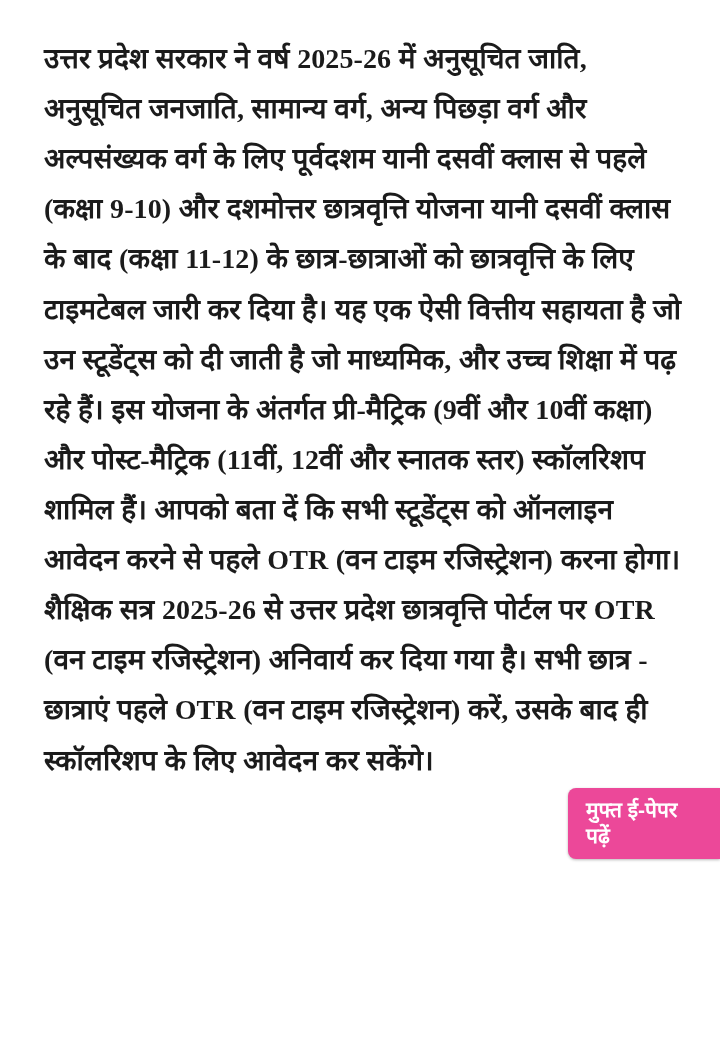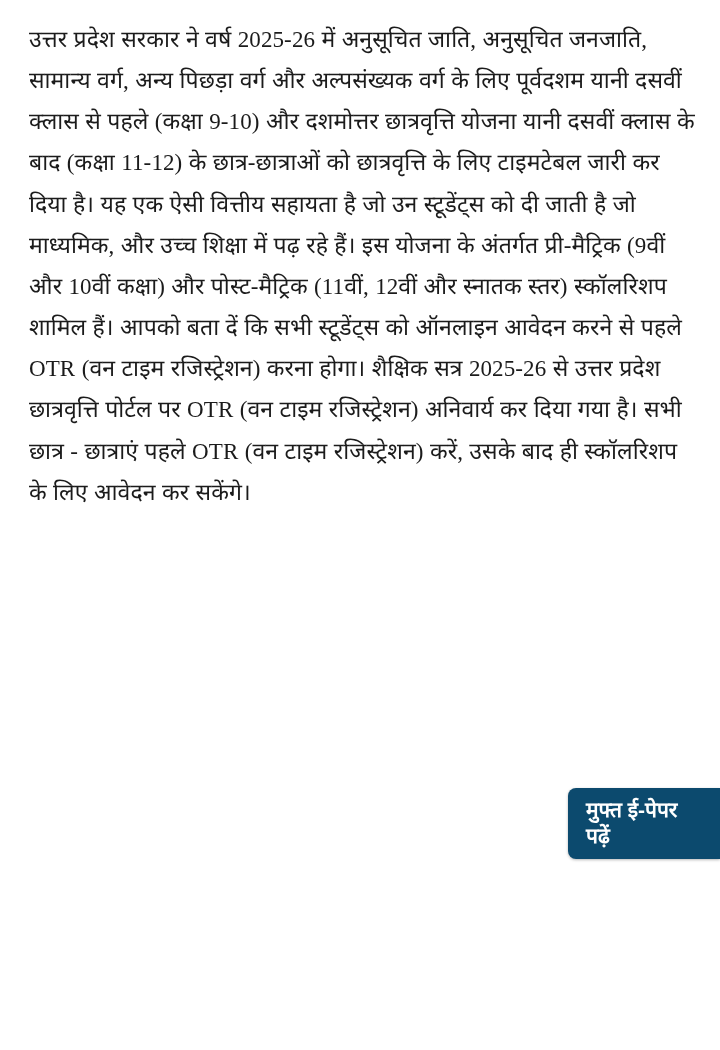--- a/index.html
+++ b/index.html
@@ -16,33 +16,34 @@
   }
   .article {
     position: absolute;
     left: 0;
     top: 0;
     width: 720px;
     box-sizing: border-box;
     padding: 18px 22px 0 28px;
   }
   .article p {
-    margin: 1px;
-    font-size: 23px;
+    margin: 16px;
+    font-size: 28px;
     line-height: 1.79;
     color: #1b1b1b;
     text-align: left;
     letter-spacing: 0.1px;
     word-spacing: 0.5px;
+    font-weight: bold;
   }
   .epaper-badge {
     position: absolute;
     right: 0;
     top: 788px;
-    background: #0c4a6e;
+    background: #ec4899;
     color: #ffffff;
     font-family: "Liberation Sans", sans-serif;
     font-weight: bold;
     font-size: 21px;
     line-height: 1.22;
     padding: 9px 16px 11px 18px;
     border-top-left-radius: 8px;
     border-bottom-left-radius: 8px;
     box-shadow: 0 1px 3px rgba(0,0,0,0.28);
     width: 152px;

